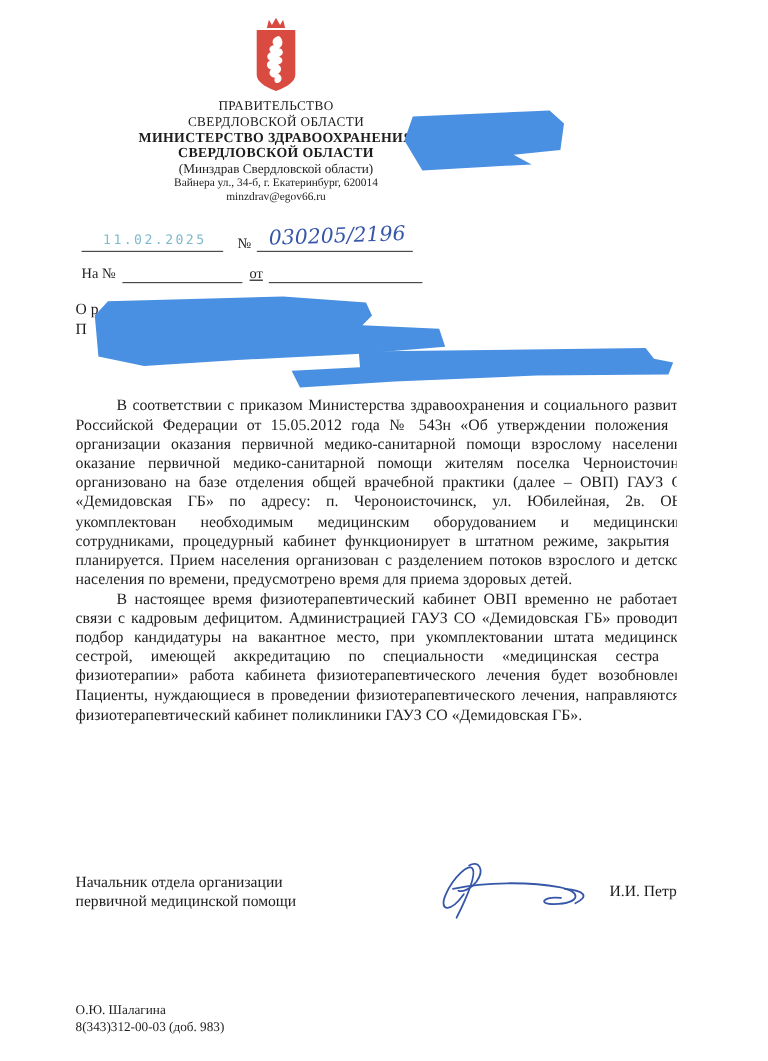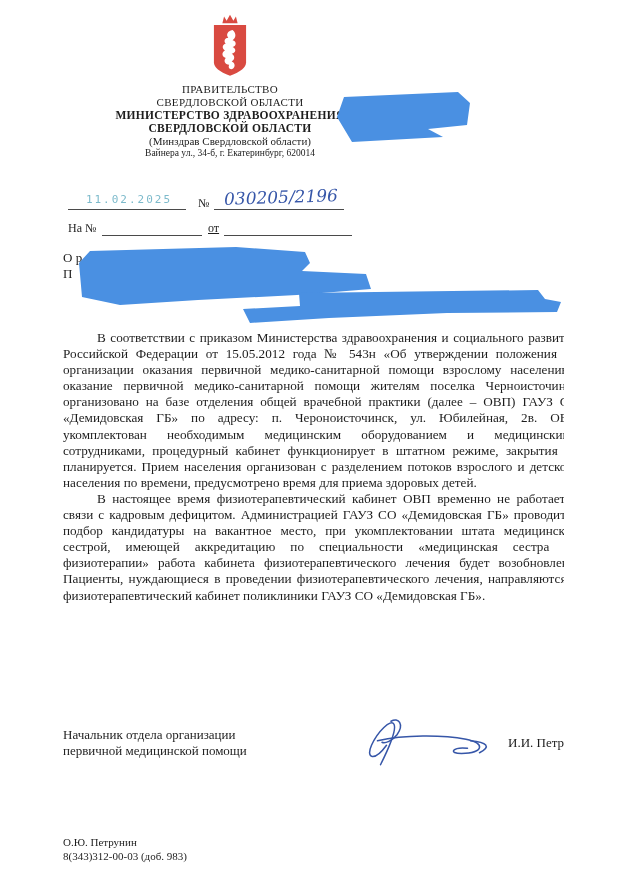--- a/index.html
+++ b/index.html
@@ -65,20 +65,21 @@
                C20,45 20,50 25,52 C22,55 24,60 29,60 C27,64 31,67 34,64
                C37,61 35,57 32,56 C36,54 36,49 32,47 C37,46 38,41 33,39
                C38,38 38,32 33,31 C37,29 38,23 33,19 Z" fill="#ffffff"></path>
     </svg>
     <div class="gov-line">ПРАВИТЕЛЬСТВО</div>
     <div class="gov-line">СВЕРДЛОВСКОЙ ОБЛАСТИ</div>
     <div class="ministry-line">МИНИСТЕРСТВО ЗДРАВООХРАНЕНИЯ</div>
     <div class="ministry-line">СВЕРДЛОВСКОЙ ОБЛАСТИ</div>
     <div class="short-name">(Минздрав Свердловской области)</div>
     <div class="contact-line">Вайнера ул., 34-б, г. Екатеринбург, 620014</div>
+    <div class="contact-line">minzdrav@egov66.ru</div>
   </div>
 
   <div class="ref-line">
     <span class="stamp-underline"></span>
     <span class="date-stamp">11.02.2025</span>
     <span class="num-label">№</span>
     <span class="num-underline"></span>
     <span class="handwritten-num">030205/2196</span>
   </div>
 
@@ -107,21 +108,21 @@
     <g fill="none" stroke-width="2" stroke-linecap="round" stroke="#3656a8">
       <path d="M46,52 C30,74 18,70 26,52 C34,34 52,16 56,24 C60,32 48,58 38,78"></path>
       <path d="M52,20 C62,14 70,24 60,38 C54,46 44,50 40,48"></path>
       <path d="M34,46 C70,38 120,38 152,44 C178,49 176,62 146,63 C128,63 134,54 154,56"></path>
       <path d="M158,46 C180,48 186,54 170,62"></path>
     </g>
   </svg>
   <div class="sig-name">И.И. Петрунин</div>
 
   <div class="footer">
-    <div>О.Ю. Петрунин</div>
+    <div>О.Ю. Шалагина</div>
     <div>8(343)312-00-03 (доб. 983)</div>
   </div>
 
   <svg class="redaction-overlay" width="640" height="884" viewBox="0 0 640 884">
     <polygon points="344,97 458,92 470,103 467,125 428,129 443,137 352,142 337,117" fill="#4a90e2"></polygon>
     <polygon points="90,251 236,247 305,252 310,263 302,271 366,274 371,289 297,295 198,300 120,305 82,297 79,263" fill="#4a90e2"></polygon>
     <polygon points="299,293 538,290 545,299 561,302 557,312 447,313 329,318 250,323 243,309 300,306" fill="#4a90e2"></polygon>
   </svg>
 
 </div>

